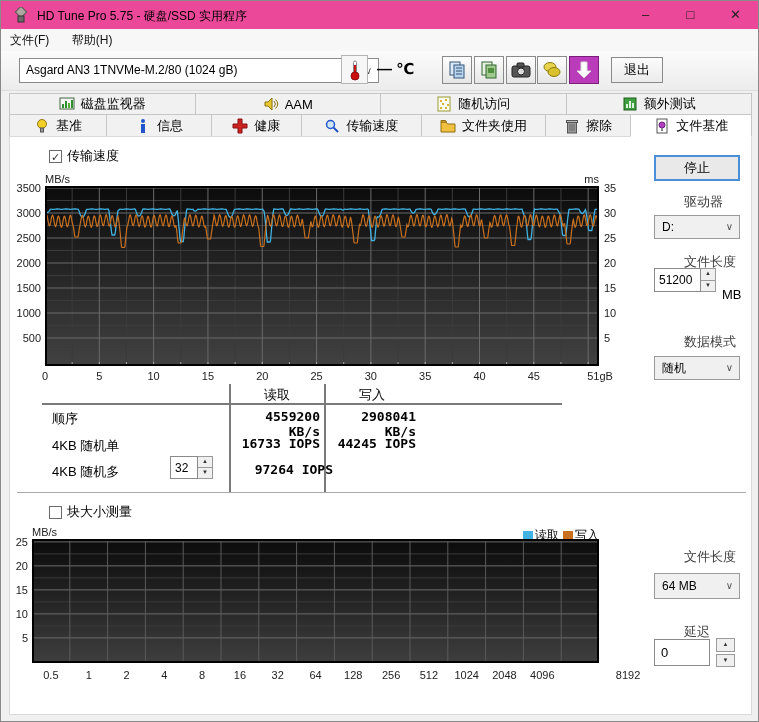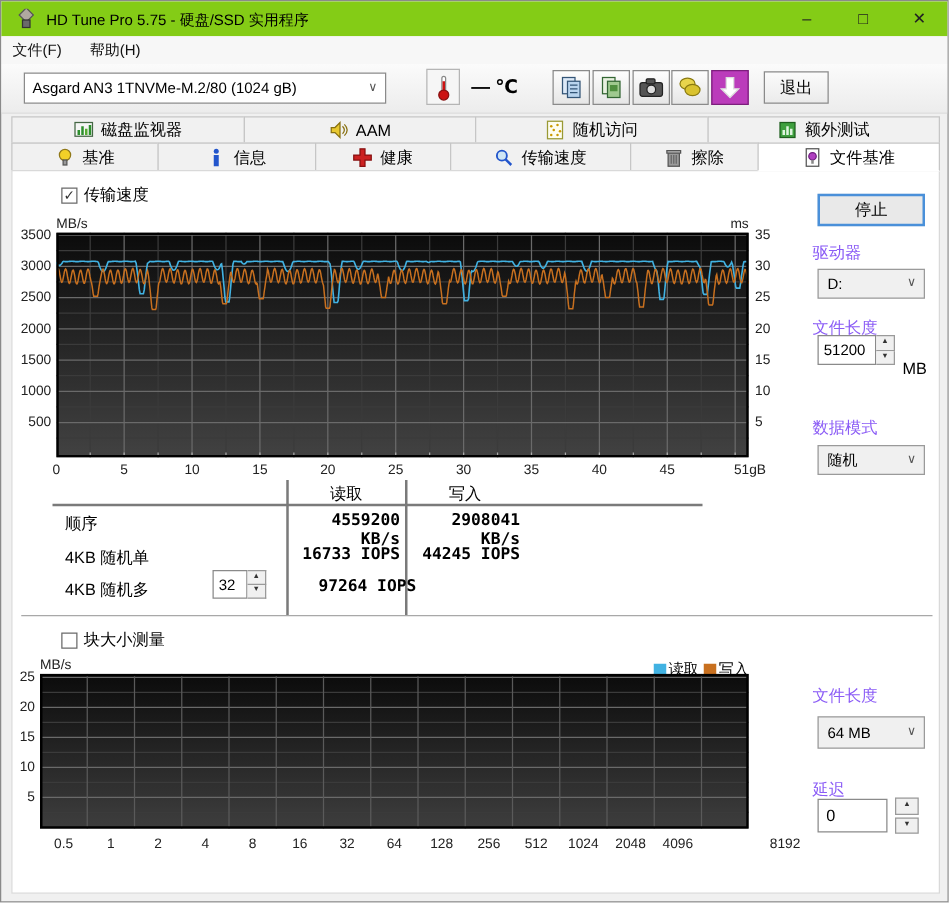--- a/index.html
+++ b/index.html
@@ -2,35 +2,35 @@
 <html><head>
 <meta charset="utf-8">
 <style>
   * { margin:0; padding:0; box-sizing:border-box; }
   html,body { background:#cfcfcf; }
   body { font-family:"Liberation Sans","DejaVu Sans",sans-serif; }
   .window { position:relative; width:759px; height:722px; background:#f0f0f0;
             border:1px solid #8a8a8a; overflow:hidden; }
 
   
-  .titlebar { position:absolute; left:0; top:0; width:100%; height:28px; background:#84cc16; }
+  .titlebar { position:absolute; left:0; top:0; width:100%; height:28px; background:#ec4899; }
   .app-icon { position:absolute; left:12px; top:6px; width:16px; height:16px; }
   .title-text { position:absolute; left:36px; top:7px; font-size:12px; color:#000; white-space:nowrap; }
   .win-btn { position:absolute; top:0; width:45px; height:28px; text-align:center;
              line-height:28px; font-size:13px; color:#222; cursor:default; }
   .win-min { right:90px; } .win-max { right:45px; } .win-close { right:0; }
 
   
   .menubar { position:absolute; left:0; top:28px; width:100%; height:22px; background:#f7f7f7; }
   .menu-item { display:inline-block; padding:3px 9px; font-size:12px; color:#111; }
 
   
   .toolbar { position:absolute; left:0; top:50px; width:100%; height:40px;
              background:linear-gradient(#fbfbfb,#ececec); border-bottom:1px solid #dcdcdc; }
-  .drive-select { position:absolute; left:18px; top:7px; width:290px; height:25px; background:#fff;
+  .drive-select { position:absolute; left:18px; top:7px; width:360px; height:25px; background:#fff;
              border:1px solid #8a8a8a; font-size:12px; line-height:23px; padding:0 18px 0 6px; color:#000; }
   .drive-select .caret { position:absolute; right:6px; top:0; font-size:10px; color:#555; }
   .temp-box { position:absolute; left:340px; top:4px; width:27px; height:29px; border:1px solid #b5b5b5;
              background:#f6f6f6; display:flex; align-items:center; justify-content:center; }
   .temp-read { position:absolute; left:376px; top:9px; font-size:15px; font-weight:bold; color:#000; }
   .tool-btn { position:absolute; top:5px; width:30px; height:28px; border:1px solid #8a8a8a;
              background:linear-gradient(#fdfdfd,#e6e6e6); display:flex; align-items:center; justify-content:center; }
   .tool-btn.magenta { background:#bb3cbb; border-color:#7c1f7c; }
   .exit-btn { position:absolute; left:610px; top:6px; width:52px; height:26px; border:1px solid #8a8a8a;
              background:linear-gradient(#fbfbfb,#ebebeb); font-size:13px; text-align:center; line-height:24px; color:#000; }
@@ -71,21 +71,21 @@
 
   
   .legend { position:absolute; top:390px; left:455px; width:134px; display:flex; justify-content:flex-end;
             gap:4px; font-size:12px; color:#000; }
   .legend .sq { width:10px; height:10px; display:inline-block; margin-right:2px; }
   .legend .item { display:flex; align-items:center; }
 
   
   .stop-btn { position:absolute; left:644px; top:18px; width:86px; height:26px; background:#e9e9e9;
               border:2px solid #4a90d9; font-size:13px; text-align:center; line-height:22px; color:#000; }
-  .side-lbl { position:absolute; left:640px; font-size:13px; color:#8b5cf6; }
+  .side-lbl { position:absolute; left:674px; font-size:13px; color:#404040; }
   .dropdown { position:absolute; left:644px; width:86px; height:24px; background:#f0f0f0;
               border:1px solid #9a9a9a; font-size:12px; line-height:22px; padding:0 16px 0 7px; color:#000; }
   .dropdown .caret { position:absolute; right:6px; top:0; font-size:10px; color:#555; }
   .spin-wrap { position:absolute; left:644px; display:flex; }
   .spin-input { width:47px; height:24px; border:1px solid #8a8a8a; background:#fff; font-size:12px;
               padding:0 4px; font-family:"Liberation Sans",sans-serif; color:#000; }
   .spin-btns { display:flex; flex-direction:column; width:15px; height:24px; }
   .spin-btns div { flex:1; border:1px solid #9a9a9a; border-left:none; background:#f0f0f0;
               font-size:6px; line-height:9px; text-align:center; color:#333; }
   .spin-btns div + div { border-top:none; }
@@ -233,20 +233,27 @@
         <path d="M6 1 h4 v5 h5 v4 h-5 v5 h-4 v-5 h-5 v-4 h5 z" fill="#cc2222" stroke="#881111"></path>
       </svg>
       <span>健康</span>
     </div>
     <div class="tab" style="flex:120;">
       <svg class="ticon" viewBox="0 0 16 16">
         <circle cx="6.5" cy="6.5" r="4" fill="#cfe6f5" stroke="#2255cc" stroke-width="1.5"></circle>
         <line x1="9.5" y1="9.5" x2="14" y2="14" stroke="#2255cc" stroke-width="2"></line>
       </svg>
       <span>传输速度</span>
+    </div>
+    <div class="tab" style="flex:125;">
+      <svg class="ticon" viewBox="0 0 16 16">
+        <path d="M1 4 h5 l1.5 2 H15 v8 H1 z" fill="#f0c040" stroke="#907010"></path>
+        <path d="M1 4 v-1.5 h4.5 l1 1.5 z" fill="#f0c040" stroke="#907010"></path>
+      </svg>
+      <span>文件夹使用</span>
     </div>
     <div class="tab" style="flex:85;">
       <svg class="ticon" viewBox="0 0 16 16">
         <rect x="3.5" y="4" width="9" height="11" fill="#9a9a9a" stroke="#555"></rect>
         <rect x="2.5" y="2.5" width="11" height="2" fill="#bbb" stroke="#555"></rect>
         <line x1="6" y1="6" x2="6" y2="13" stroke="#666"></line>
           <line x1="8" y1="6" x2="8" y2="13" stroke="#666"></line>
           <line x1="10" y1="6" x2="10" y2="13" stroke="#666"></line>
       </svg>
       <span>擦除</span>

